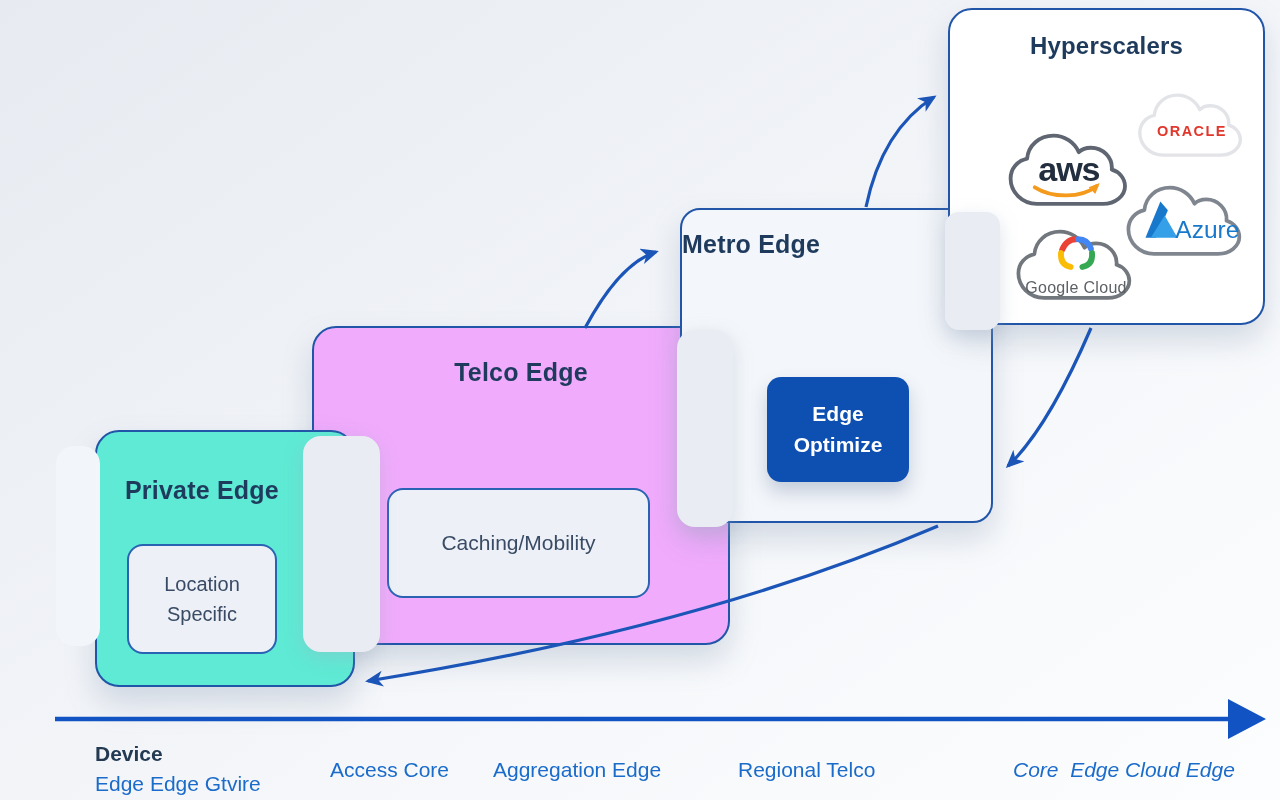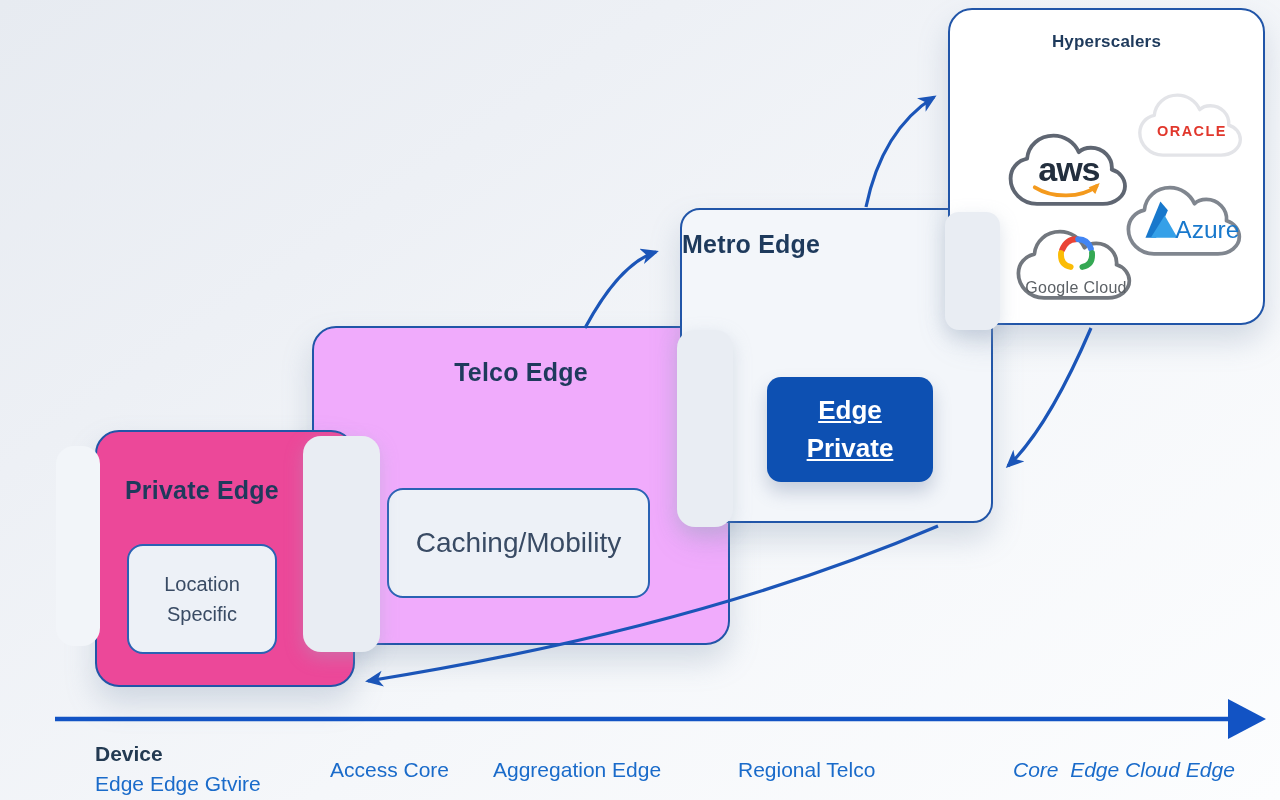--- a/index.html
+++ b/index.html
@@ -4,56 +4,55 @@
 <style>
   html,body{margin:0;padding:0;}
   body{
     width:1280px;height:800px;overflow:hidden;
     font-family:"Liberation Sans", sans-serif;
     background:linear-gradient(145deg,#e7ebf1 0%,#edf0f5 28%,#f5f7fa 60%,#fcfdfe 100%);
     position:relative;
   }
   .card{
     position:absolute;
-    background:#ec4899;
+    background:#5eead4;
     border:2.5px solid #2155a8;
     border-radius:24px;
     box-shadow:0 16px 30px rgba(120,140,170,.28);
     box-sizing:border-box;
   }
   #card-telco{left:312px;top:326px;width:418px;height:319px;z-index:10;background:#f0abfc;}
   #card-private{left:95px;top:430px;width:260px;height:257px;z-index:20;}
   #card-metro{left:680px;top:208px;width:313px;height:315px;z-index:20;background:#f3f6fa;border-radius:20px;}
   #card-hyper{left:948px;top:8px;width:317px;height:317px;z-index:25;background:#ffffff;}
   .card-title{
     position:absolute;color:#1e3a5c;font-weight:bold;font-size:25px;letter-spacing:.2px;
     white-space:nowrap;
   }
   #title-private{left:28px;top:44px;}
   #title-telco{left:0;right:0;top:30px;text-align:center;}
   #title-metro{left:0;right:0;top:20px;text-align:left;}
-  #title-hyper{left:0;right:0;top:22px;text-align:center;font-size:17px;}
+  #title-hyper{left:0;right:0;top:22px;text-align:center;font-size:24px;}
   .inner-box{
     position:absolute;
     background:#edf1f7;
     border:2px solid #2a62b4;
     border-radius:16px;
     color:#394b64;font-size:20px;line-height:1.5;
     display:flex;align-items:center;justify-content:center;text-align:center;
     box-sizing:border-box;
   }
   #box-location{left:30px;top:112px;width:150px;height:110px;padding:0 22px;}
-  #box-caching{left:73px;top:160px;width:263px;height:110px;font-size:28px;}
+  #box-caching{left:73px;top:160px;width:263px;height:110px;font-size:21px;}
   #box-optimize{
-    position:absolute;left:85px;top:167px;width:166px;height:105px;
+    position:absolute;left:85px;top:167px;width:142px;height:105px;
     background:#0d50b2;border-radius:14px;border:none;
-    color:#ffffff;font-size:26px;font-weight:600;line-height:1.45;
+    color:#ffffff;font-size:21px;font-weight:600;line-height:1.45;
     display:flex;flex-direction:column;align-items:center;justify-content:center;text-align:center;
     box-shadow:0 10px 18px rgba(90,110,150,.30);
-    text-decoration:underline;
   }
   .pad{
     position:absolute;background:#e9edf3;border-radius:18px;z-index:30;
     box-shadow:0 6px 18px rgba(160,175,195,.35);
   }
   #pad-a{left:303px;top:436px;width:77px;height:216px;}
   #pad-b{left:677px;top:330px;width:56px;height:197px;}
   #pad-c{left:945px;top:212px;width:55px;height:118px;border-radius:14px;}
   #pad-d{left:56px;top:446px;width:44px;height:200px;background:#f2f5f9;box-shadow:none;}
   #overlay{position:absolute;left:0;top:0;z-index:40;pointer-events:none;}
@@ -83,21 +82,21 @@
   <div class="card-title" id="title-private">Private Edge</div>
   <div class="inner-box" id="box-location">
     <span>Location Specific</span>
   </div>
 </div>
 
 <div class="card" id="card-metro">
   <div class="card-title" id="title-metro">Metro Edge</div>
   <div id="box-optimize">
     <span>Edge</span>
-    <span>Private</span>
+    <span>Optimize</span>
   </div>
 </div>
 
 <div class="card" id="card-hyper">
   <div class="card-title" id="title-hyper">Hyperscalers</div>
   <div class="hyper-clouds">
 
     <svg class="cloud" style="left:184px;top:76px;" width="116" height="84" viewBox="0 0 120 78">
       <path d="M 30 67 L 90 67 C 101 67 110 60 110 51 C 110 44 105 38 98 36 C 99 25 90 16 79 16 C 75 16 71 17 68 20 C 64 11 55 5 45 5 C 32 5 22 14 21 26 C 12 28 6 35 6 44 C 6 56 16 67 30 67 Z" fill="#ffffff" stroke="#e3e4e8" stroke-width="3.5" stroke-linejoin="round"></path>
       <text x="60" y="47" text-anchor="middle" font-size="15" font-weight="bold" letter-spacing="1.5" fill="#e1372c">ORACLE</text>

